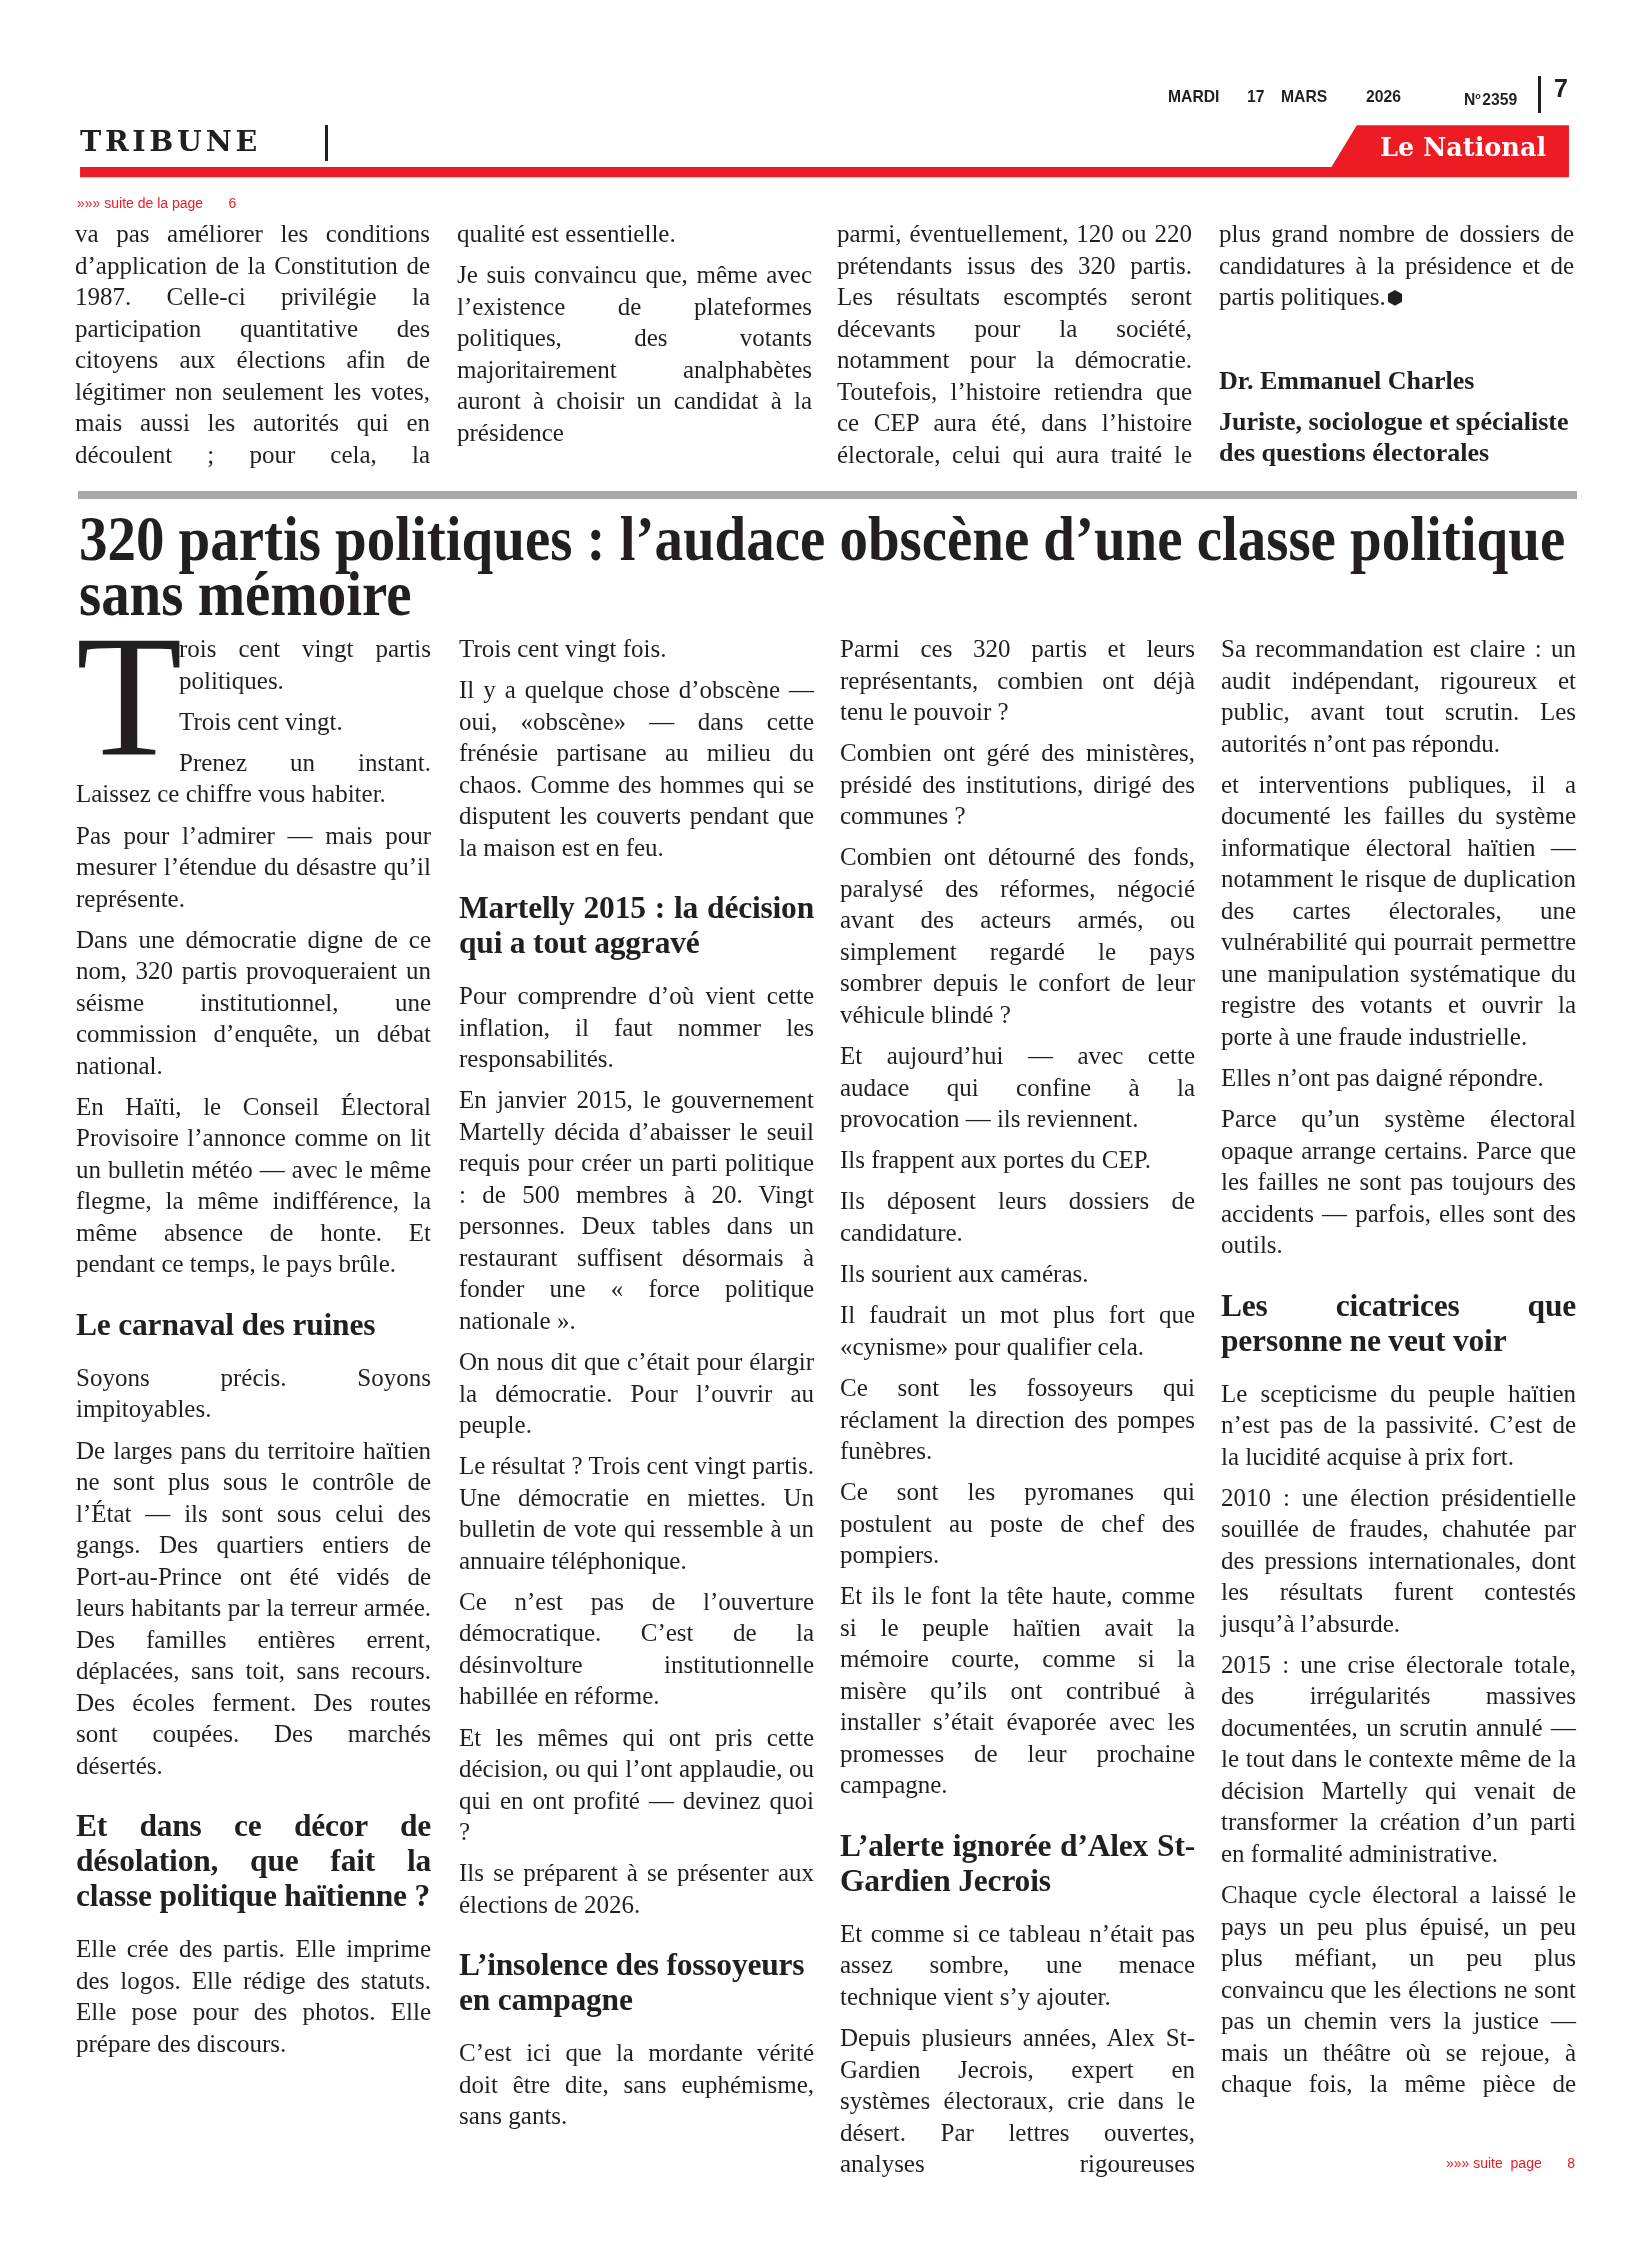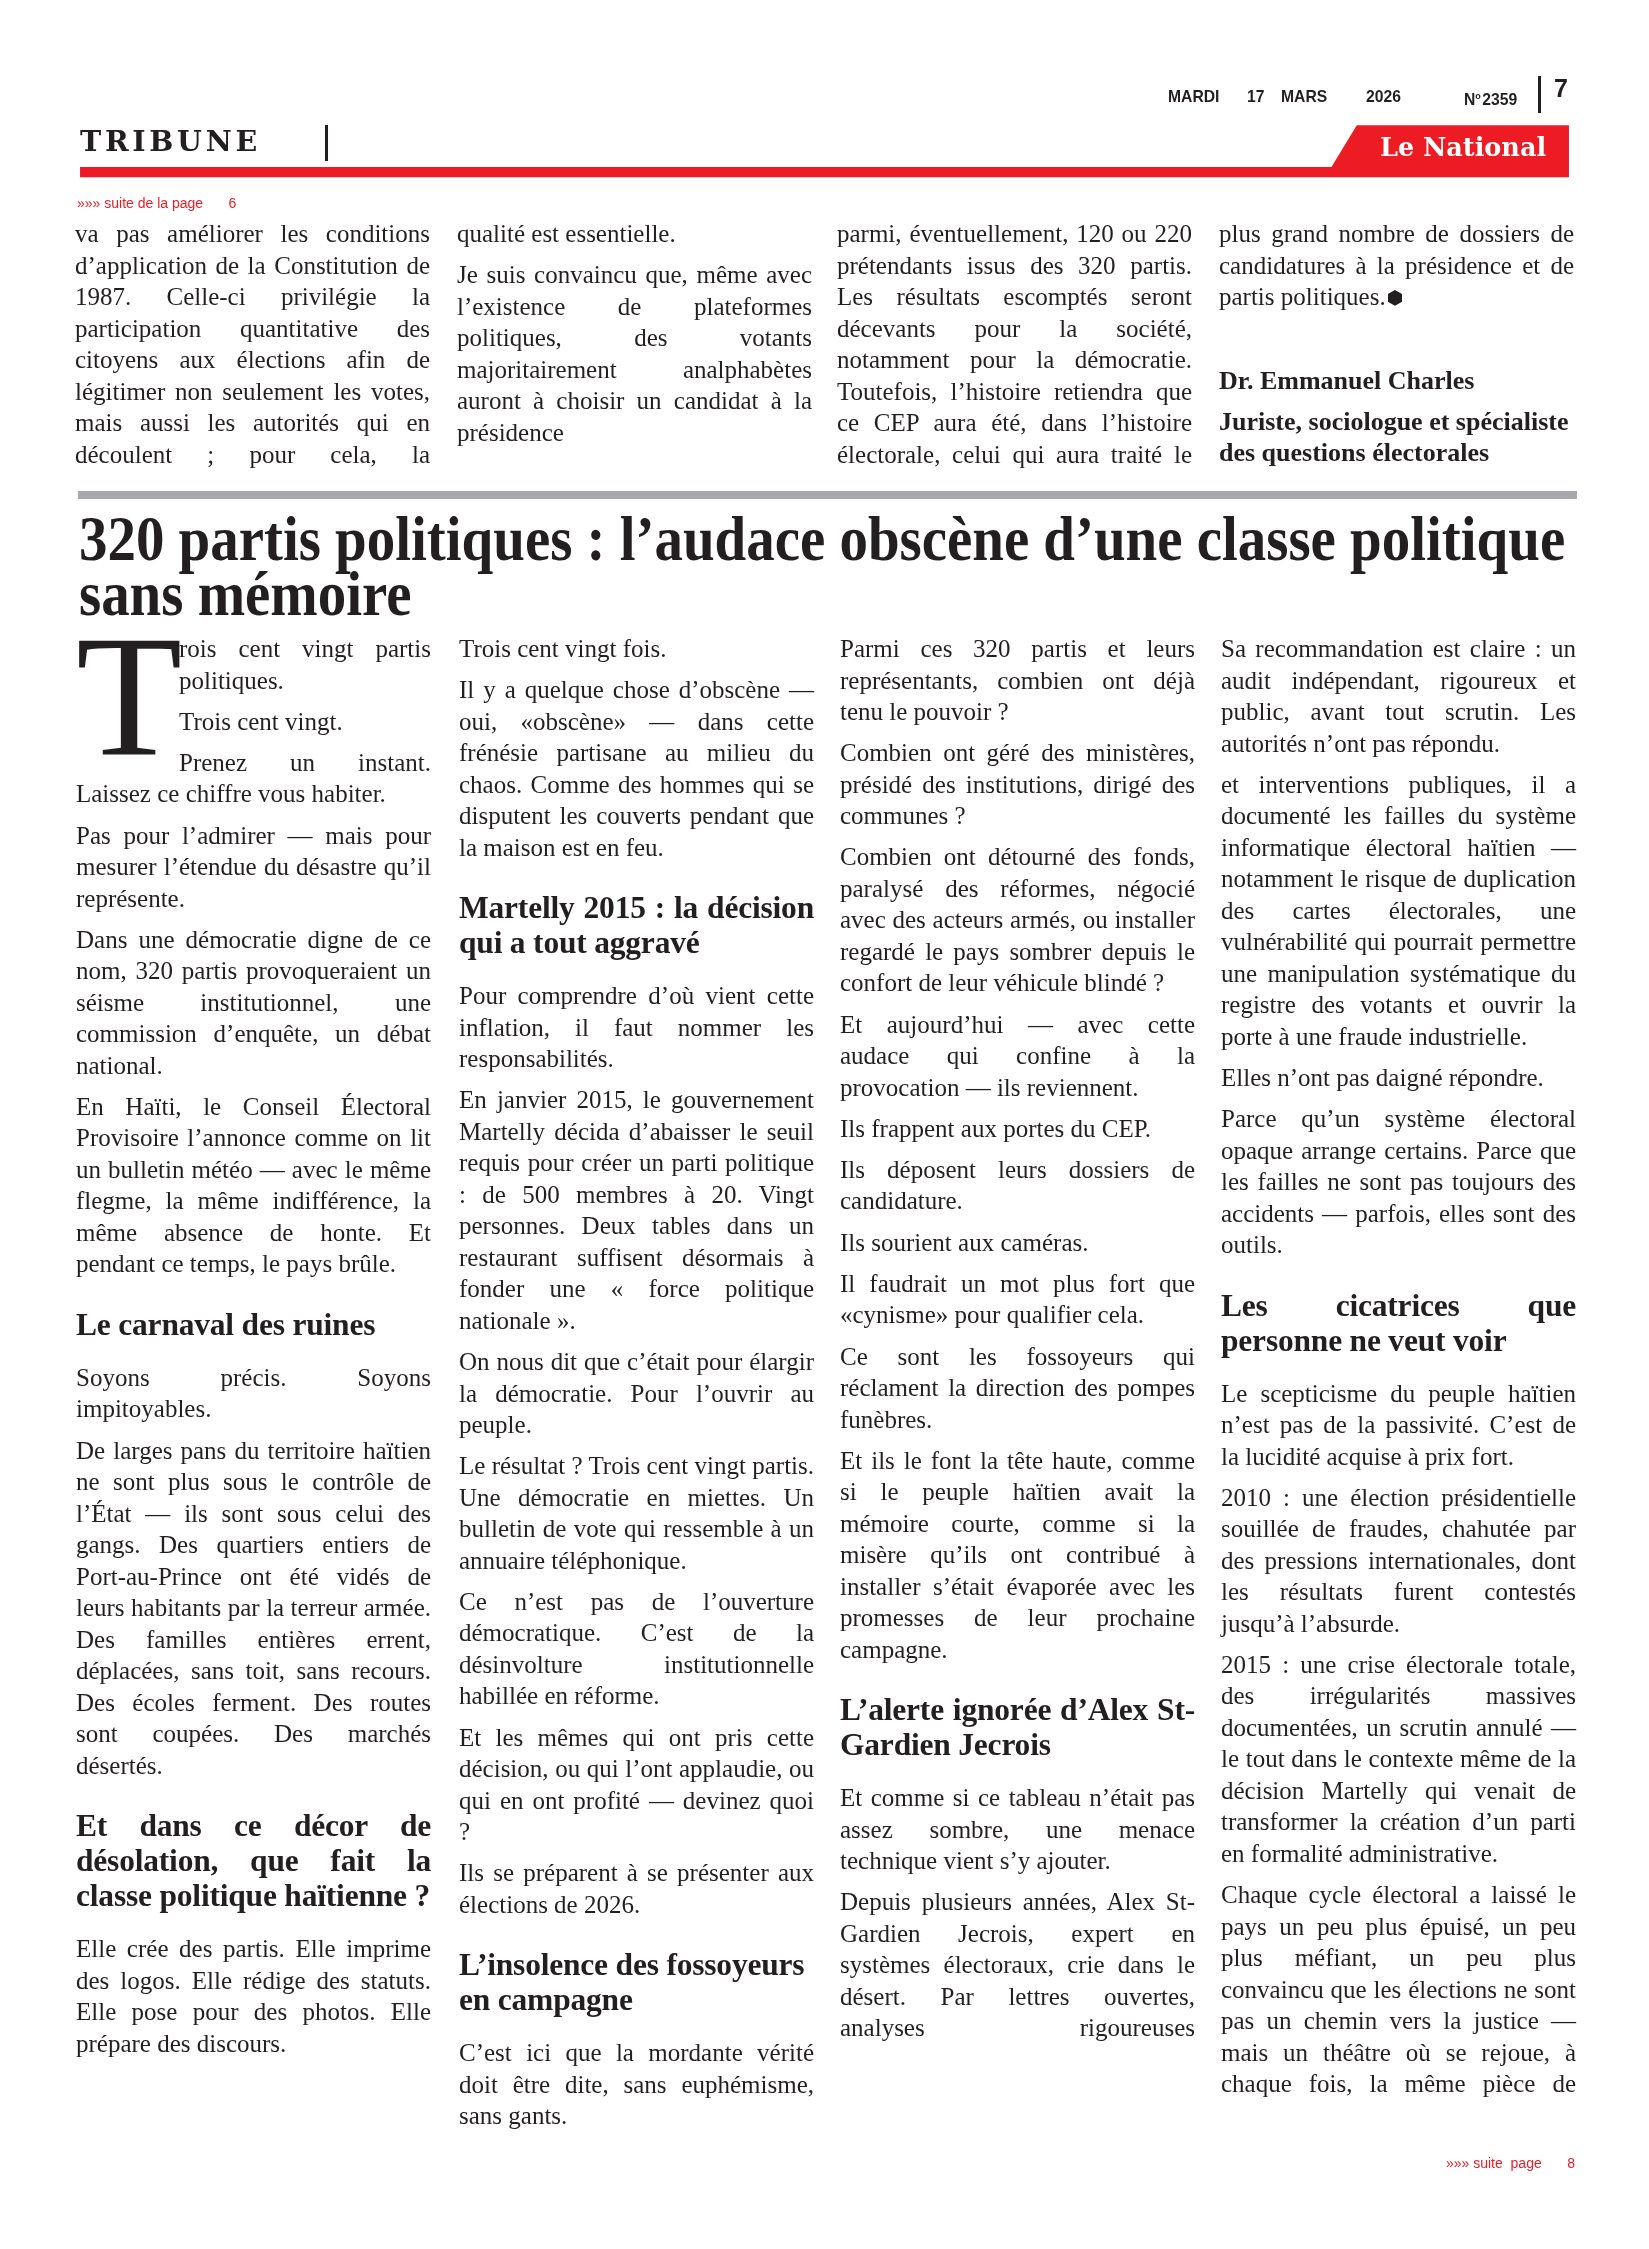--- a/index.html
+++ b/index.html
@@ -201,27 +201,28 @@
     <p>Ce n’est pas de l’ouverture démocratique. C’est de la désinvolture institutionnelle habillée en réforme.</p>
     <p>Et les mêmes qui ont pris cette décision, ou qui l’ont applaudie, ou qui en ont profité — devinez quoi ?</p>
     <p>Ils se préparent à se présenter aux élections de 2026.</p>
     <h3 style="text-align:left">L’insolence des fossoyeurs en campagne</h3>
     <p>C’est ici que la mordante vérité doit être dite, sans euphémisme, sans gants.</p>
   </div>
 
   <div class="col main-col" style="left:840px">
     <p>Parmi ces 320 partis et leurs représentants, combien ont déjà tenu le pouvoir ?</p>
     <p>Combien ont géré des ministères, présidé des institutions, dirigé des communes ?</p>
-    <p>Combien ont détourné des fonds, paralysé des réformes, négocié avec des acteurs armés, ou installer regardé le pays sombrer depuis le confort de leur véhicule blindé ?</p>
+    <p>Combien ont détourné des fonds, paralysé des réformes, négocié avant des acteurs armés, ou simplement regardé le pays sombrer depuis le confort de leur véhicule blindé ?</p>
     <p>Et aujourd’hui — avec cette audace qui confine à la provocation — ils reviennent.</p>
     <p>Ils frappent aux portes du CEP.</p>
     <p>Ils déposent leurs dossiers de candidature.</p>
     <p>Ils sourient aux caméras.</p>
     <p>Il faudrait un mot plus fort que «cynisme» pour qualifier cela.</p>
     <p>Ce sont les fossoyeurs qui réclament la direction des pompes funèbres.</p>
+    <p>Ce sont les pyromanes qui postulent au poste de chef des pompiers.</p>
     <p>Et ils le font la tête haute, comme si le peuple haïtien avait la mémoire courte, comme si la misère qu’ils ont contribué à installer s’était évaporée avec les promesses de leur prochaine campagne.</p>
     <h3>L’alerte ignorée d’Alex St-Gardien Jecrois</h3>
     <p>Et comme si ce tableau n’était pas assez sombre, une menace technique vient s’y ajouter.</p>
     <p class="cont">Depuis plusieurs années, Alex St-Gardien Jecrois, expert en systèmes électoraux, crie dans le désert. Par lettres ouvertes, analyses rigoureuses</p>
   </div>
 
   <div class="col main-col" style="left:1221px">
     <p>Sa recommandation est claire : un audit indépendant, rigoureux et public, avant tout scrutin. Les autorités n’ont pas répondu.</p>
     <p>et interventions publiques, il a documenté les failles du système informatique électoral haïtien — notamment le risque de duplication des cartes électorales, une vulnérabilité qui pourrait permettre une manipulation systématique du registre des votants et ouvrir la porte à une fraude industrielle.</p>
     <p>Elles n’ont pas daigné répondre.</p>

